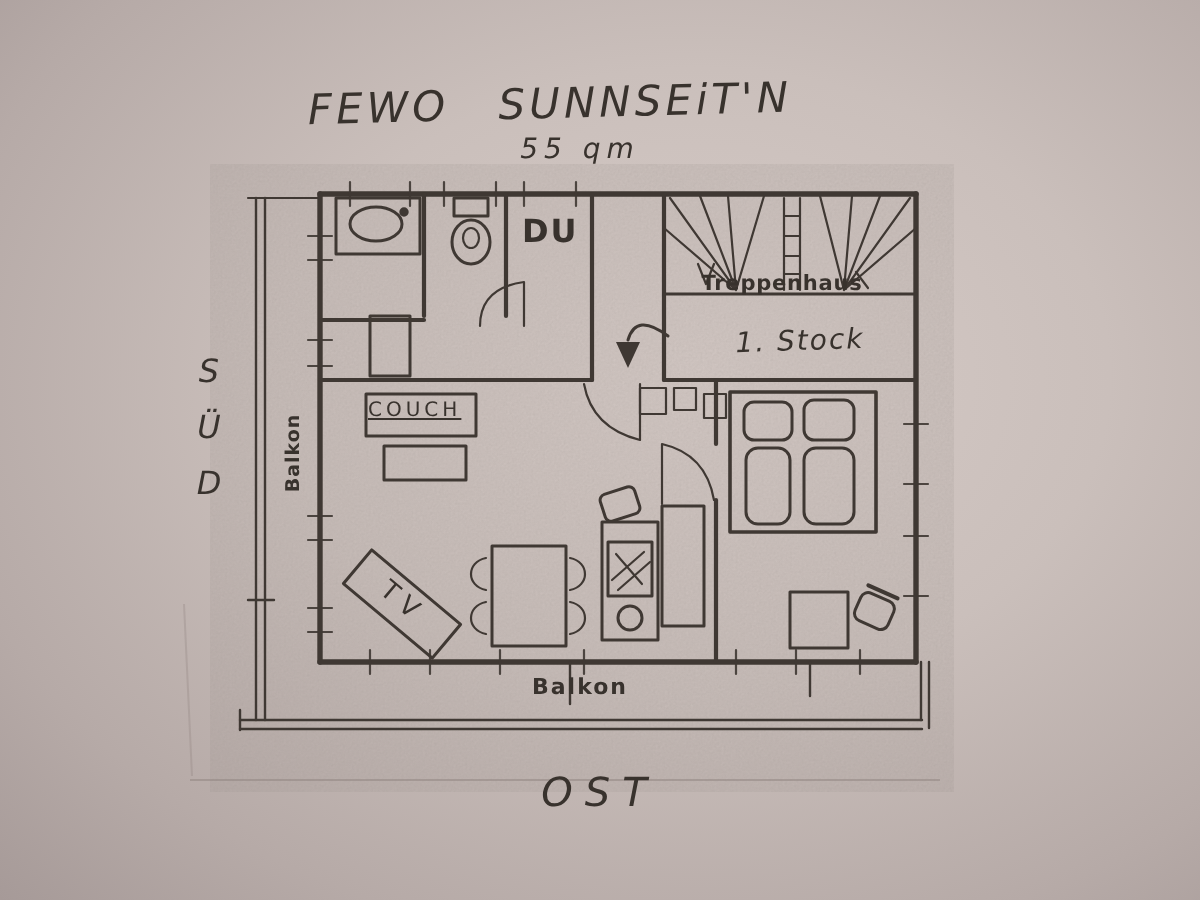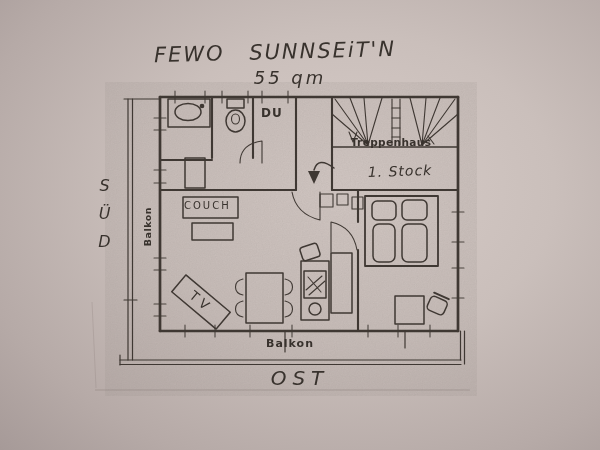--- a/index.html
+++ b/index.html
@@ -6,27 +6,27 @@
   body{width:600px;height:450px;overflow:hidden;font-family:"DejaVu Sans",sans-serif;}
   .photo{
     position:relative;width:600px;height:450px;
     background:radial-gradient(ellipse at 58% 42%, #d6cbc7 0%, #cabfbb 42%, #b6aaa7 78%, #a69a98 100%);
   }
   .photo svg{position:absolute;left:0;top:0;}
   .lbl{position:absolute;color:#38322d;white-space:nowrap;}
   .hand{font-style:italic;}
   .print{font-weight:bold;}
   .title{font-size:21px;letter-spacing:2px;word-spacing:16px;transform:rotate(-1.5deg);text-align:center;}
-  .area{font-size:18px;letter-spacing:3px;text-align:center;}
+  .area{font-size:14px;letter-spacing:3px;text-align:center;}
   .sud{font-size:16px;letter-spacing:9px;writing-mode:vertical-rl;text-orientation:upright;}
   .balkon-l{font-size:9.5px;letter-spacing:.5px;transform:rotate(-90deg);text-align:center;width:56px;}
   .treppe{font-size:10.5px;letter-spacing:.4px;text-align:center;width:106px;}
   .stock{font-size:14px;letter-spacing:1px;text-align:center;width:100px;transform:rotate(-2deg);}
-  .du{font-size:12px;letter-spacing:1px;}
-  .couch{font-size:10px;letter-spacing:2px;text-align:left;width:46px;}
+  .du{font-size:16px;letter-spacing:1px;}
+  .couch{font-size:10px;letter-spacing:2px;text-align:left;width:46px;text-decoration:underline;}
   .tv{font-size:13px;letter-spacing:4px;text-align:center;width:40px;transform:rotate(40deg);}
   .balkon-b{font-size:11px;letter-spacing:1px;text-align:center;width:110px;}
   .ost{font-size:20px;letter-spacing:6px;text-align:center;width:110px;}
   .ln{stroke:#3f3833;fill:none;stroke-linecap:round;stroke-linejoin:round;}
   .w3{stroke-width:2.7;}
   .w2{stroke-width:2.1;}
   .w15{stroke-width:1.5;}
   .thin{stroke-width:1.1;}
 </style>
 </head>
@@ -173,15 +173,15 @@
   <div class="lbl hand stock" style="left:350px;top:163px;">1. Stock</div>
 
   <div class="lbl print du" style="left:261px;top:106px;">DU</div>
 
   <div class="lbl couch" style="left:184px;top:200px;">COUCH</div>
 
   <div class="lbl tv" style="left:181px;top:294px;">TV</div>
 
   <div class="lbl print balkon-b" style="left:235px;top:337px;">Balkon</div>
 
-  <div class="lbl hand ost" style="left:245px;top:366px;">OST</div>
+  <div class="lbl hand ost" style="left:245px;top:384px;">OST</div>
 
 </div>
 
 </body></html>

